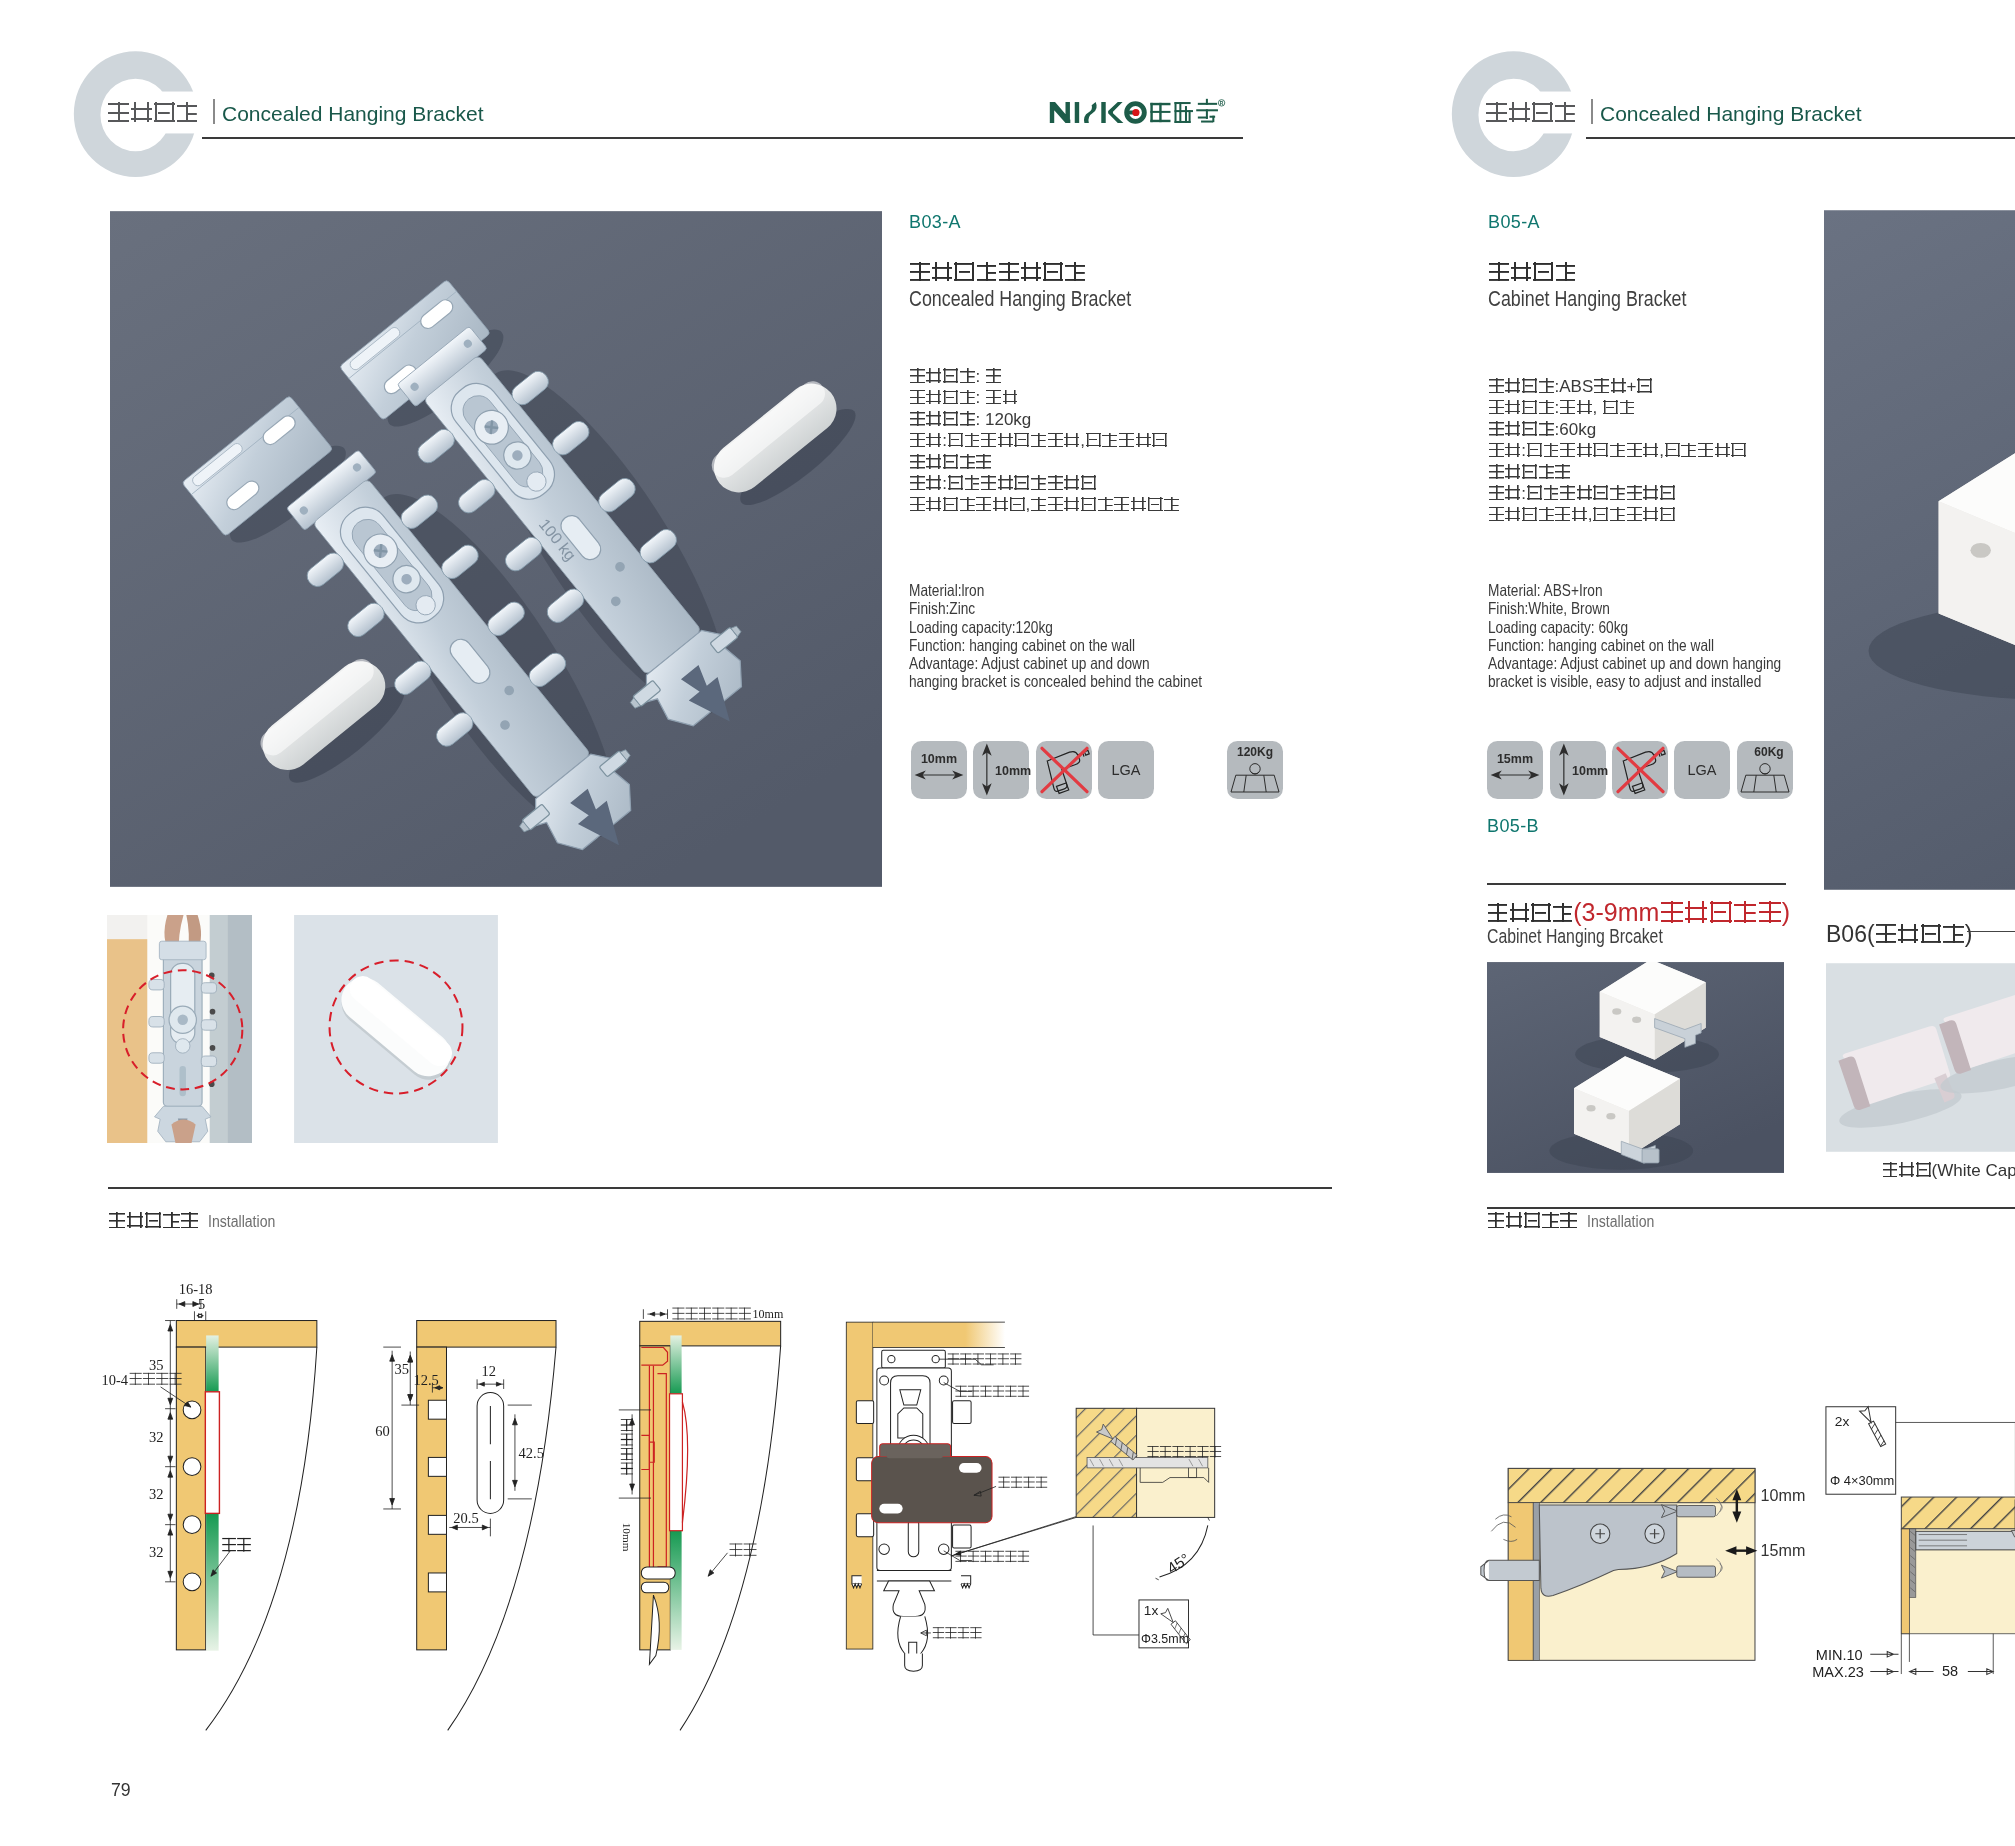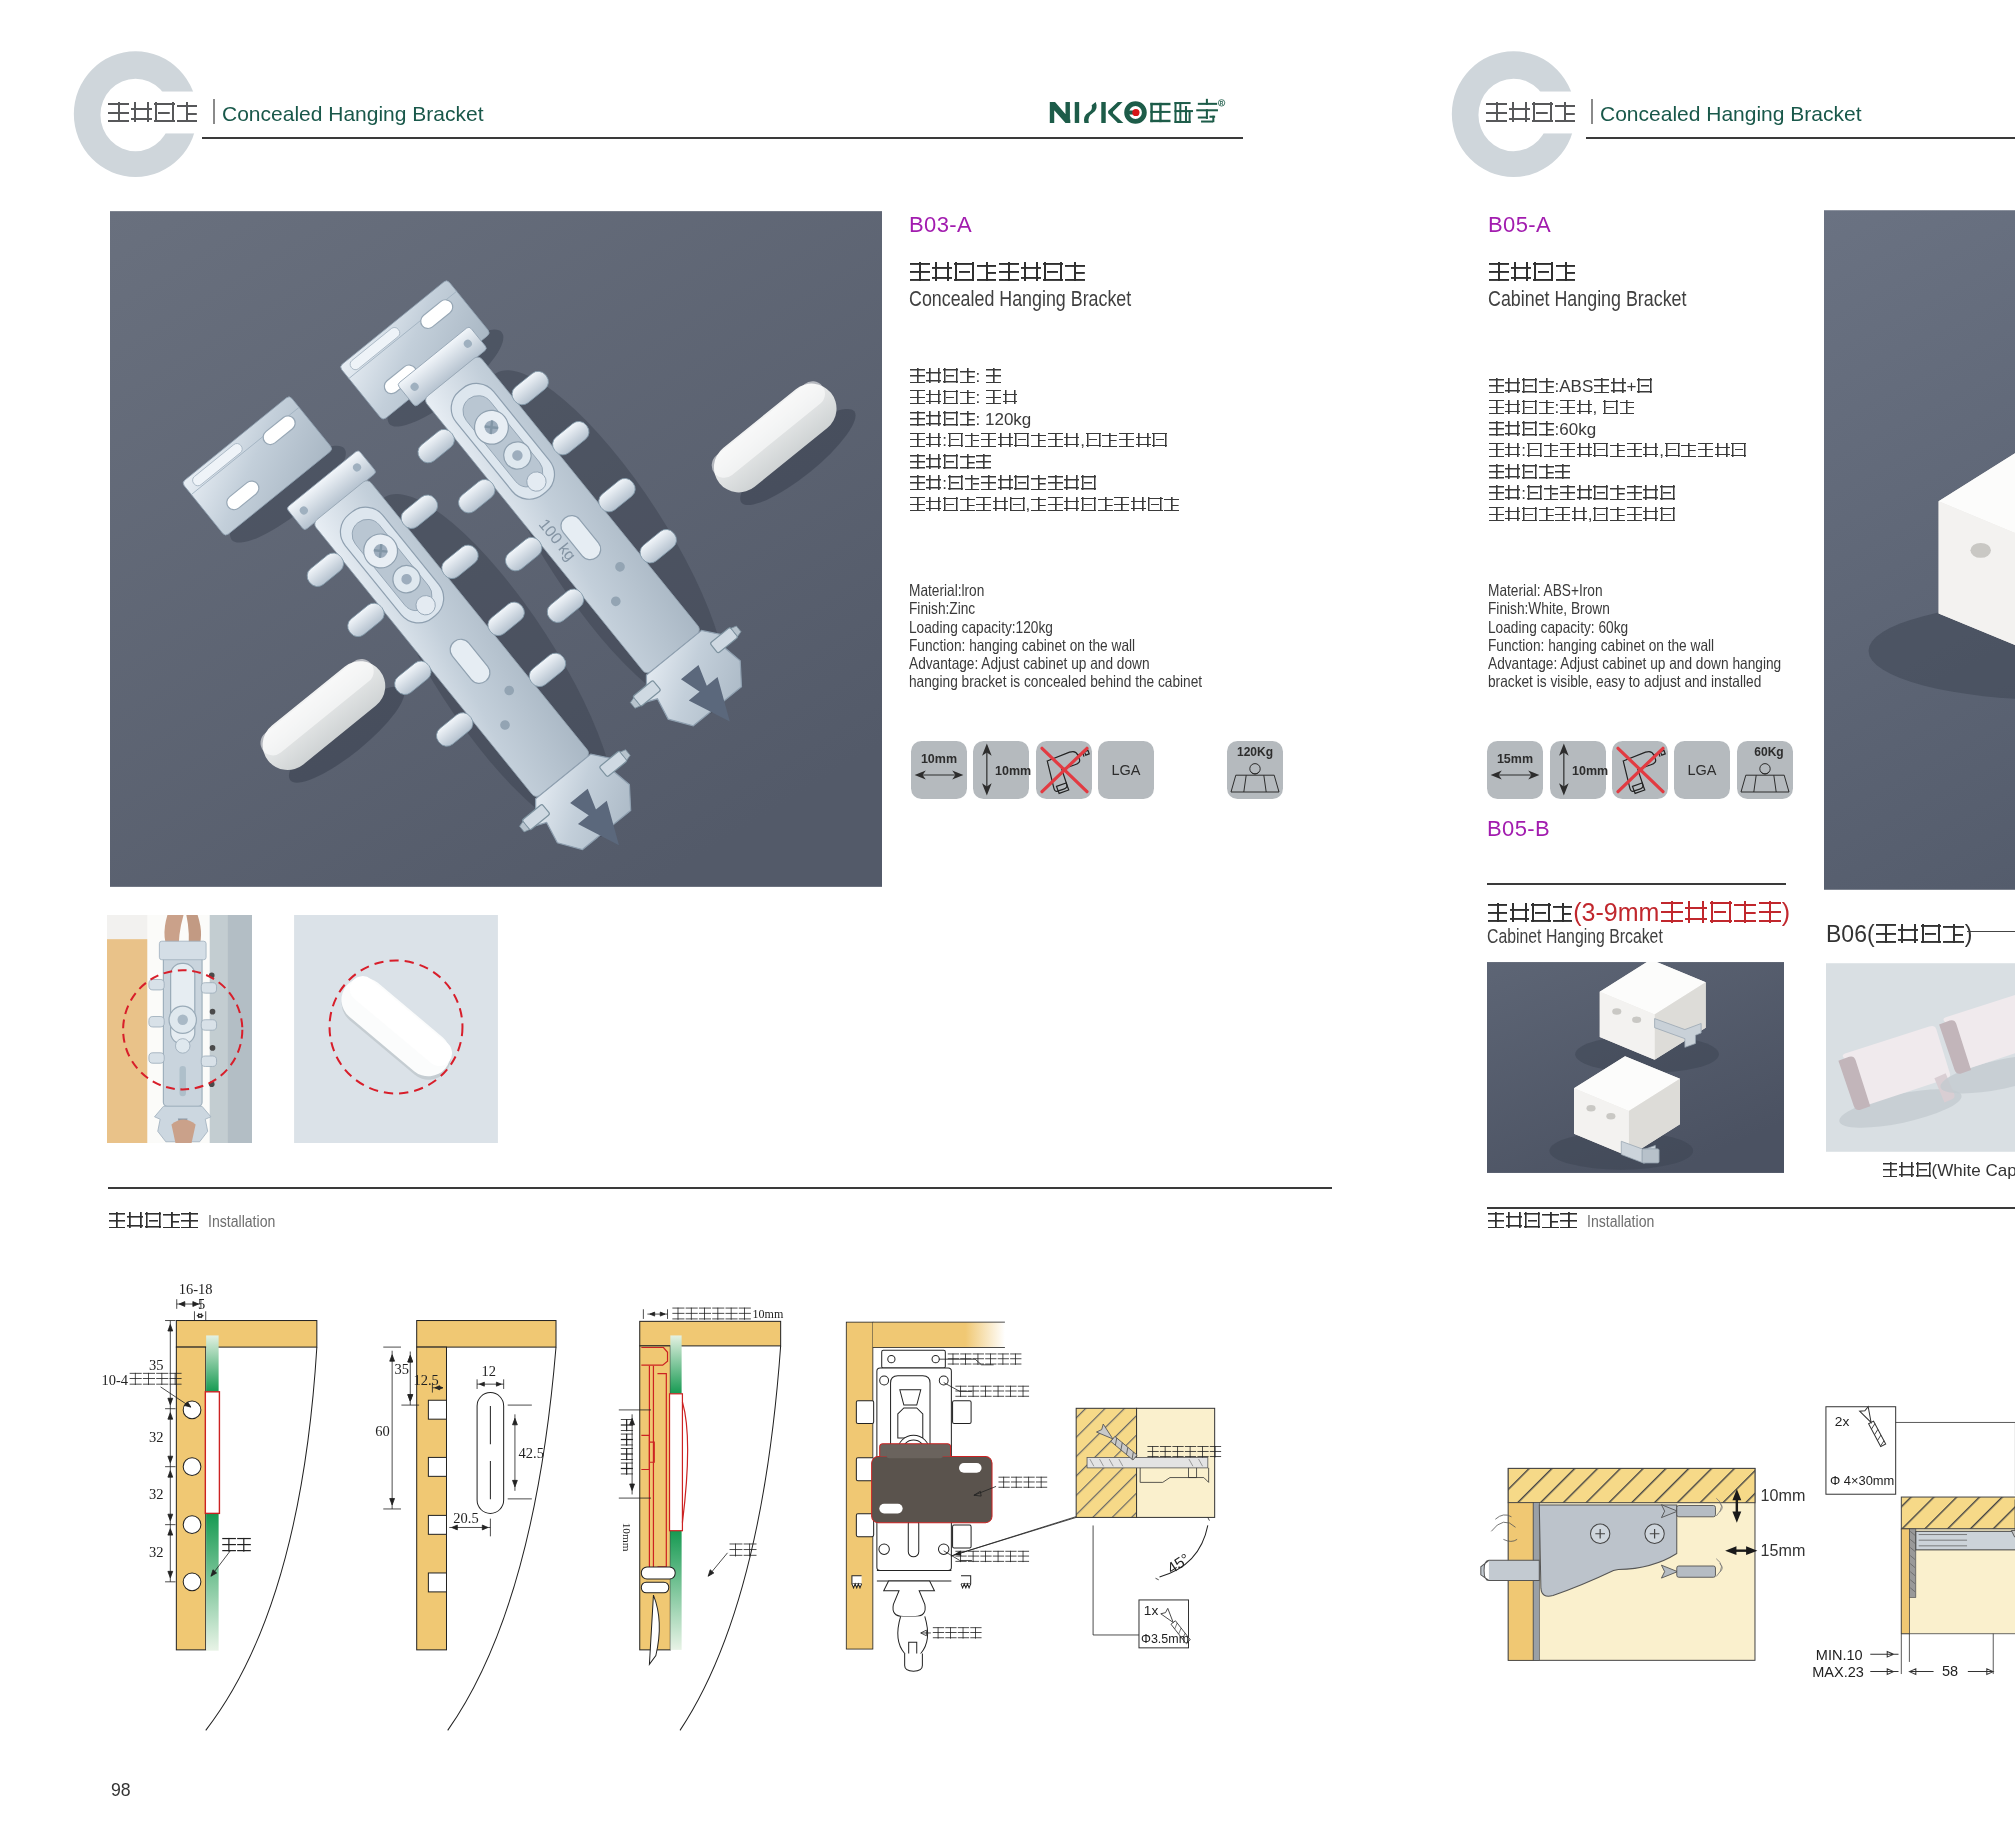--- a/index.html
+++ b/index.html
@@ -9,21 +9,21 @@
 i.k0{background-image:linear-gradient(currentColor,currentColor),linear-gradient(currentColor,currentColor),linear-gradient(currentColor,currentColor),linear-gradient(currentColor,currentColor);
 background-size:100% 10%,100% 10%,100% 10%,11% 100%;background-position:0 4%,0 52%,0 100%,52% 0}
 i.k1{background-image:linear-gradient(currentColor,currentColor),linear-gradient(currentColor,currentColor),linear-gradient(currentColor,currentColor),linear-gradient(currentColor,currentColor);
 background-size:11% 100%,11% 100%,100% 10%,100% 10%;background-position:16% 0,86% 0,0 30%,0 88%}
 i.k2{background-image:linear-gradient(currentColor,currentColor),linear-gradient(currentColor,currentColor),linear-gradient(currentColor,currentColor),linear-gradient(currentColor,currentColor),linear-gradient(currentColor,currentColor);
 background-size:100% 10%,100% 10%,10% 100%,10% 100%,56% 10%;background-position:0 6%,0 96%,6% 0,96% 0,50% 51%}
 i.k3{background-image:linear-gradient(currentColor,currentColor),linear-gradient(currentColor,currentColor),linear-gradient(currentColor,currentColor),linear-gradient(currentColor,currentColor);
 background-size:100% 10%,11% 100%,100% 10%,44% 10%;background-position:0 16%,52% 0,0 100%,96% 58%}
 .hdr-cn{font-weight:bold;color:#57585a;font-size:23.4px}
 .hdr-en{color:#19584a;font-size:21px}
-.code{font-size:22px;color:#a21caf;letter-spacing:0.4px}
+.code{font-size:18px;color:#0f766e;letter-spacing:0.4px}
 .ptitle{font-size:22.6px;color:#2f2f2f}
 .psub{font-size:22.6px;color:#404040;transform:scaleX(.79);transform-origin:0 0;white-space:nowrap}
 .specs-cn{font-size:17px;line-height:21.4px;color:#3a3a3a;white-space:nowrap}
 .specs-en{font-size:16.5px;line-height:18.3px;color:#3a3a3a;white-space:nowrap;transform:scaleX(.83);transform-origin:0 0}
 .icon{position:absolute;width:56px;height:58px;border-radius:10.5px;background:#b5babe;color:#2d2d2d}
 .inst-cn{font-size:18.5px;font-weight:bold;color:#2f2f2f}
 .inst-en{font-size:16px;color:#6e6e6e;transform:scaleX(.88);transform-origin:0 0}
 .pageno{font-size:17.7px;color:#333}
 .dline{position:absolute;background:#3a3a3a}
 </style></head><body>
@@ -790,21 +790,21 @@
 <text x="2658" y="758" font-size="38" fill="#222" transform="rotate(-33 2658 758)">45°</text>
 <rect x="2577" y="822" width="123" height="119" fill="#fff" stroke="#333" stroke-width="2.5"></rect>
 <text x="2589" y="860" font-size="34" fill="#222">1x</text>
 <g transform="translate(2662,878) rotate(52)">
           <path d="M0 0 l-36 -11 5 11 -5 11 Z M0 -7 h60 v14 h-60 Z" fill="#fff" stroke="#333" stroke-width="2"></path>
           <path d="M7 -7 l8 14 m8 -14 l8 14 m8 -14 l8 14 m8 -14 l8 14" stroke="#333" stroke-width="1.5" fill="none"></path>
         </g>
 <text x="2582" y="930" font-size="31" fill="#222">Φ3.5mm</text>
 </g>
 </svg>
-<div class="abs pageno" style="left:111px;top:1780px">98</div>
+<div class="abs pageno" style="left:111px;top:1780px">79</div>
 
 <svg class="abs" style="left:1447px;top:50px" width="133" height="129" viewBox="0 0 330 320">
 <path d="M165 3 A 153 156 0 1 0 165 315 A 153 156 0 1 0 165 3 Z M165 71 A 87 90 0 1 1 165 251 A 87 90 0 1 1 165 71 Z" fill="#cfd6db" fill-rule="evenodd"></path>
 <rect x="230" y="103" width="100" height="104" fill="#fff"></rect>
 </svg>
 <div class="abs hdr-cn" style="left:1485px;top:100px"><i class="k0"></i><i class="k1"></i><i class="k2"></i><i class="k3"></i></div>
 <div class="abs" style="left:1591px;top:99px;width:1.6px;height:25px;background:#8a8a8a"></div>
 <div class="abs hdr-en" style="left:1600px;top:102px">Concealed Hanging Bracket</div>
 <div class="dline" style="left:1586px;top:137px;width:1008px;height:2px"></div>
 

